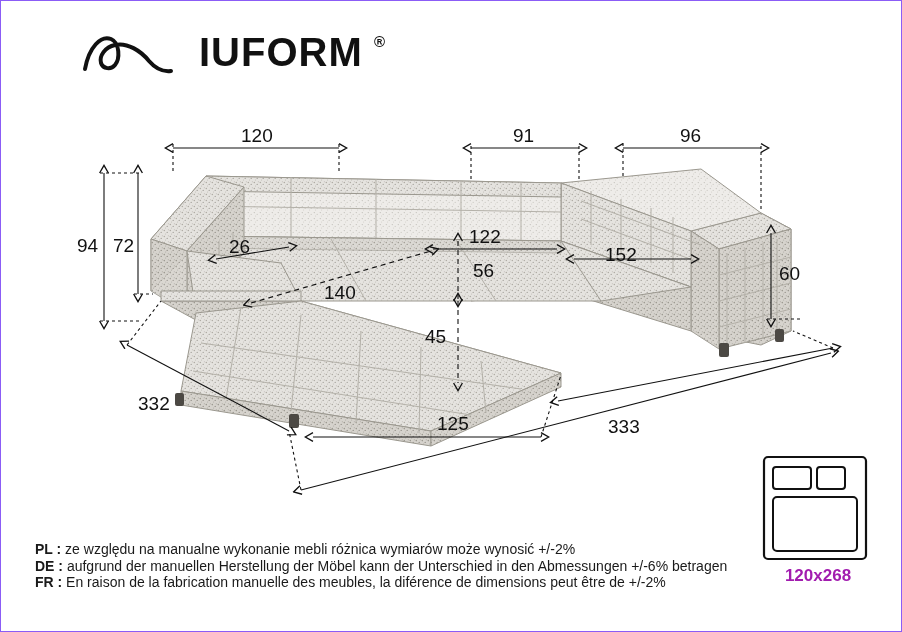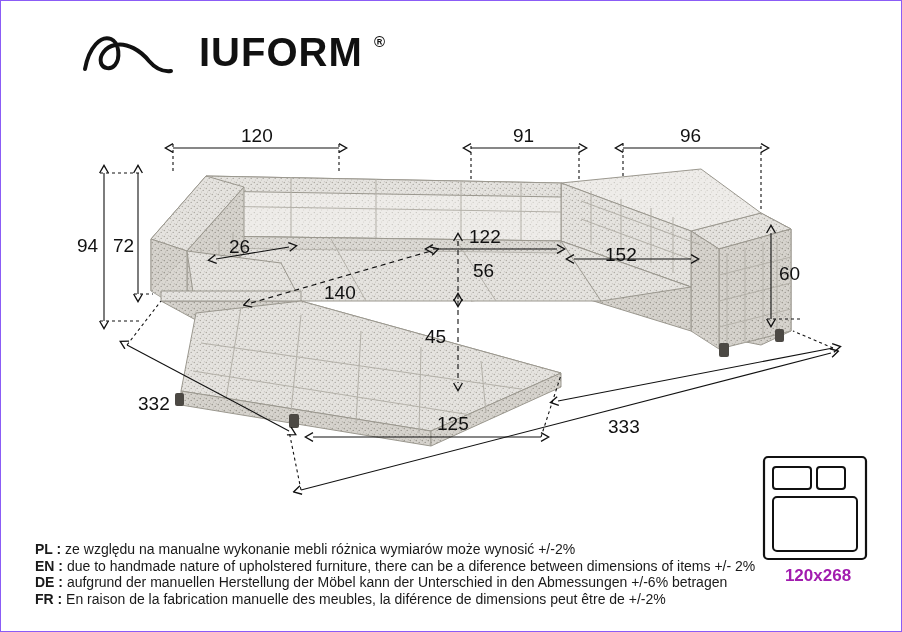--- a/index.html
+++ b/index.html
@@ -282,24 +282,20 @@
     <rect x="13" y="44" width="84" height="54" rx="4" fill="#ffffff" stroke="#111111" stroke-width="2"></rect>
   </svg>
   <div id="bed-caption">120x268</div>
 
   <div id="disclaimers">
     <div class="disc-row">
       <span class="disc-lang">PL :</span>
       <span>ze względu na manualne wykonanie mebli różnica wymiarów może wynosić +/-2%</span>
     </div>
     <div class="disc-row">
-      <span class="disc-lang">EN :</span>
-      <span>due to handmade nature of upholstered furniture, there can be a diference between dimensions of items +/- 2%</span>
-    </div>
-    <div class="disc-row">
       <span class="disc-lang">DE :</span>
       <span>aufgrund der manuellen Herstellung der Möbel kann der Unterschied in den Abmessungen +/-6% betragen</span>
     </div>
     <div class="disc-row">
       <span class="disc-lang">FR :</span>
       <span>En raison de la fabrication manuelle des meubles, la diférence de dimensions peut être de +/-2%</span>
     </div>
   </div>
 
 </div>

